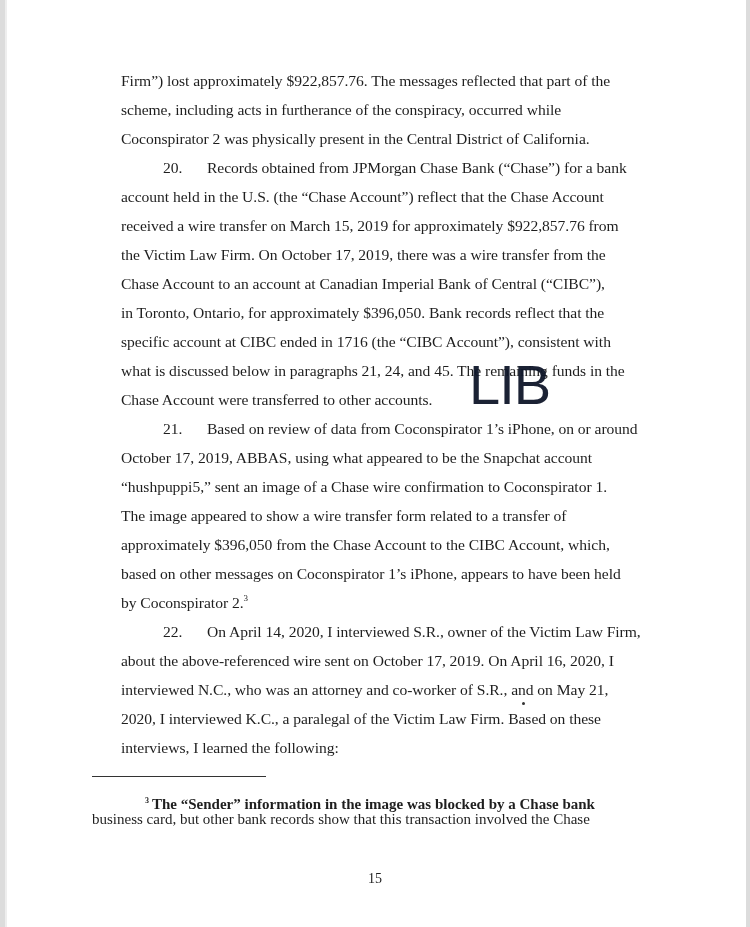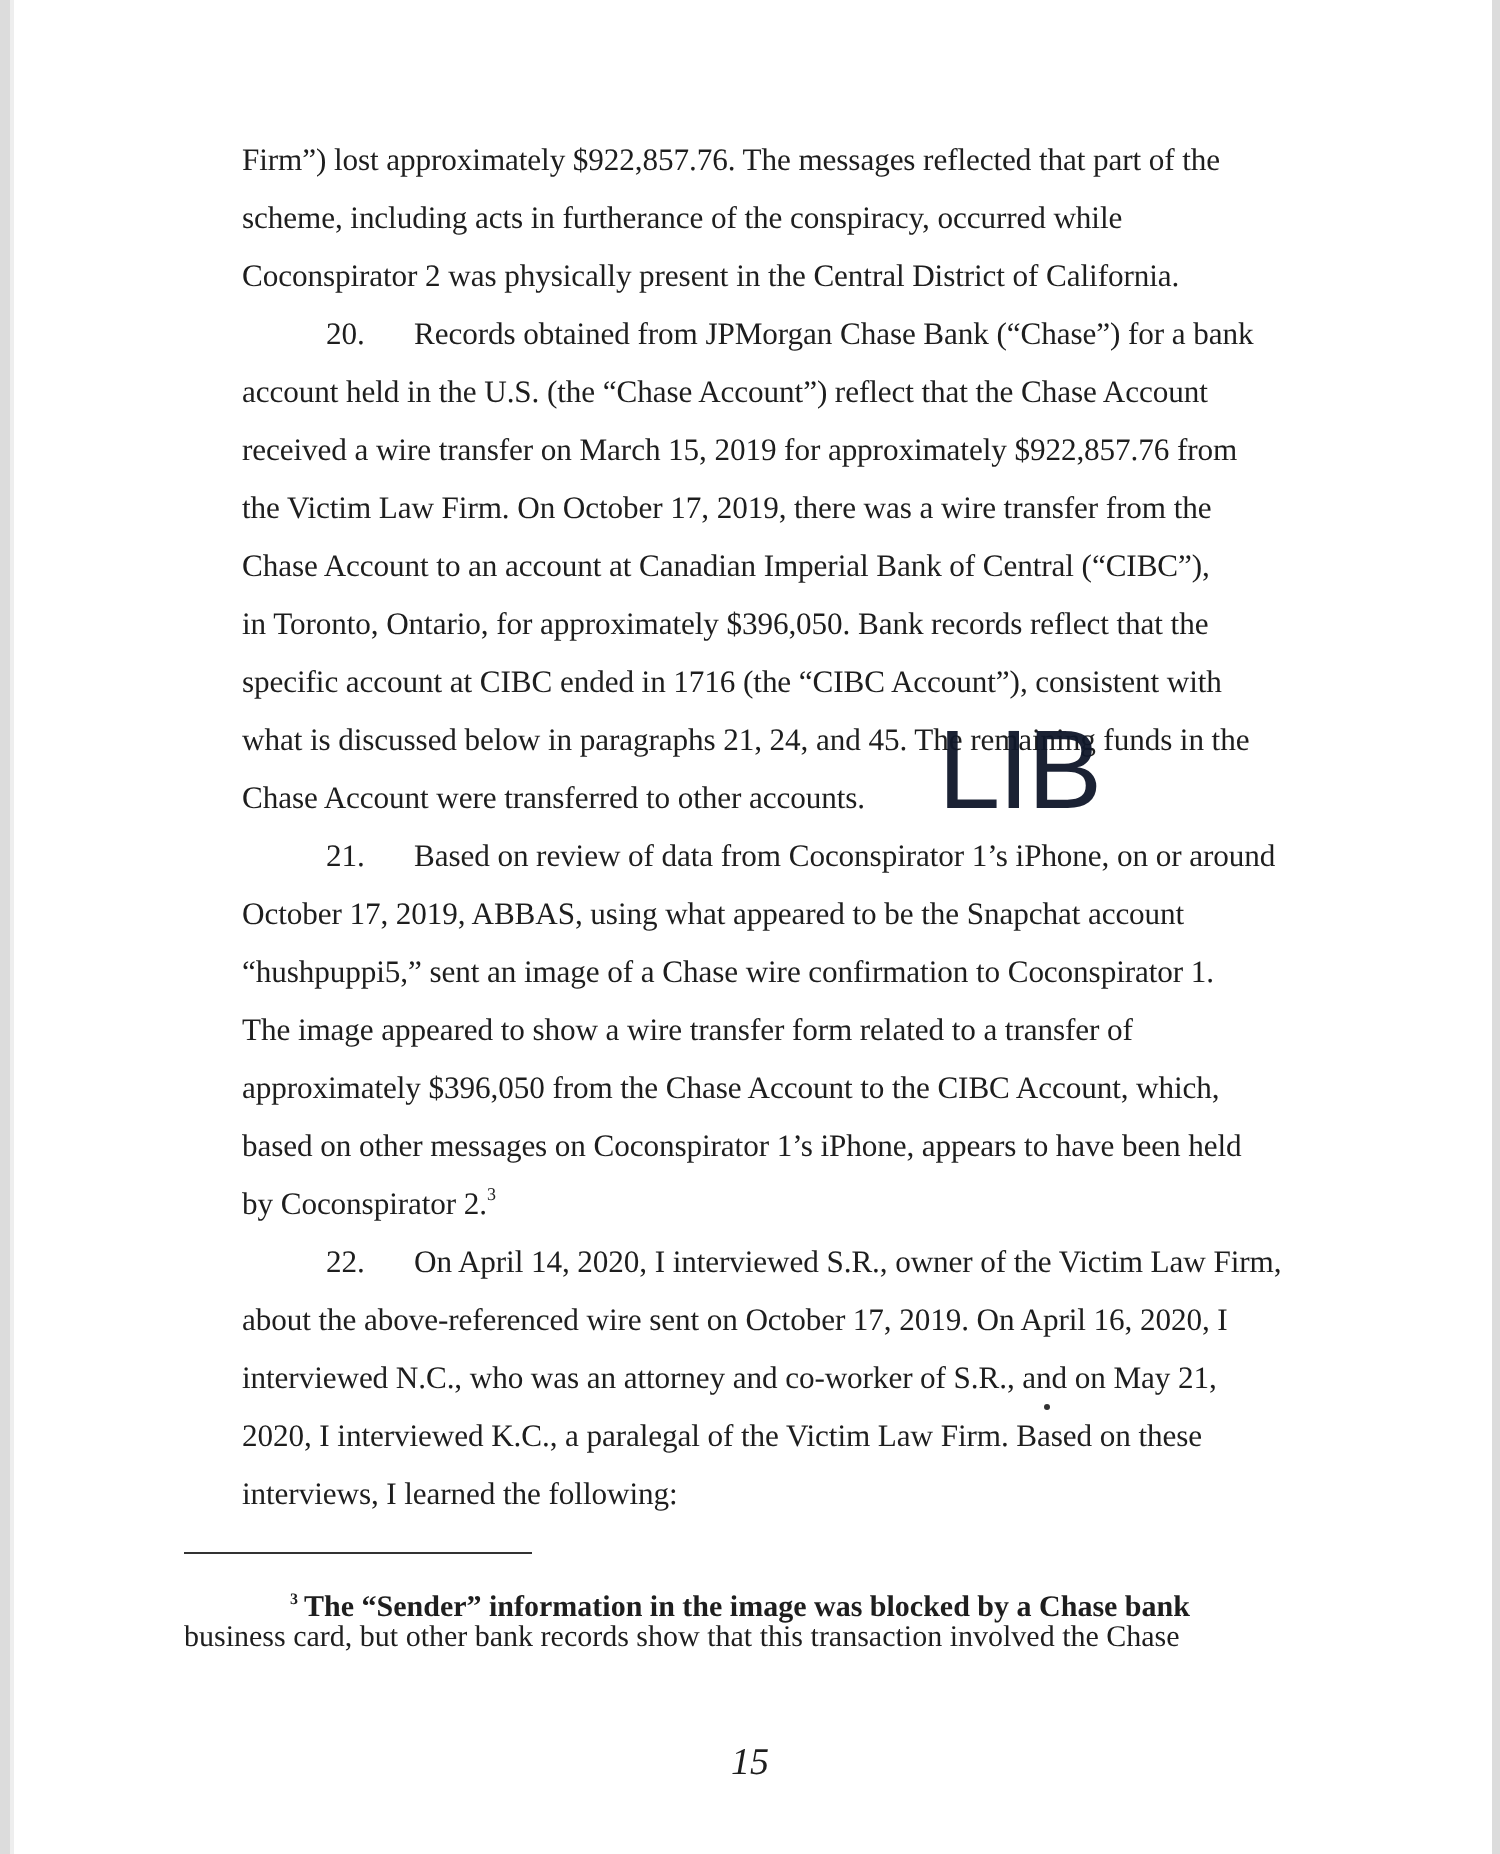--- a/index.html
+++ b/index.html
@@ -107,22 +107,21 @@
       vertical-align: 6px;
       line-height: 0;
       margin-right: 3px;
     }
     .page-number {
       position: absolute;
       left: 0;
       width: 750px;
       top: 871px;
       text-align: center;
-      font-size: 19px;
-      font-style: italic;
+      font-size: 14px;
     }
   </style>
 </head>
 <body>
 
 <div class="edge-left"></div>
 <div class="edge-left-inner"></div>
 <div class="edge-right"></div>
 
 <div class="page"></div>

